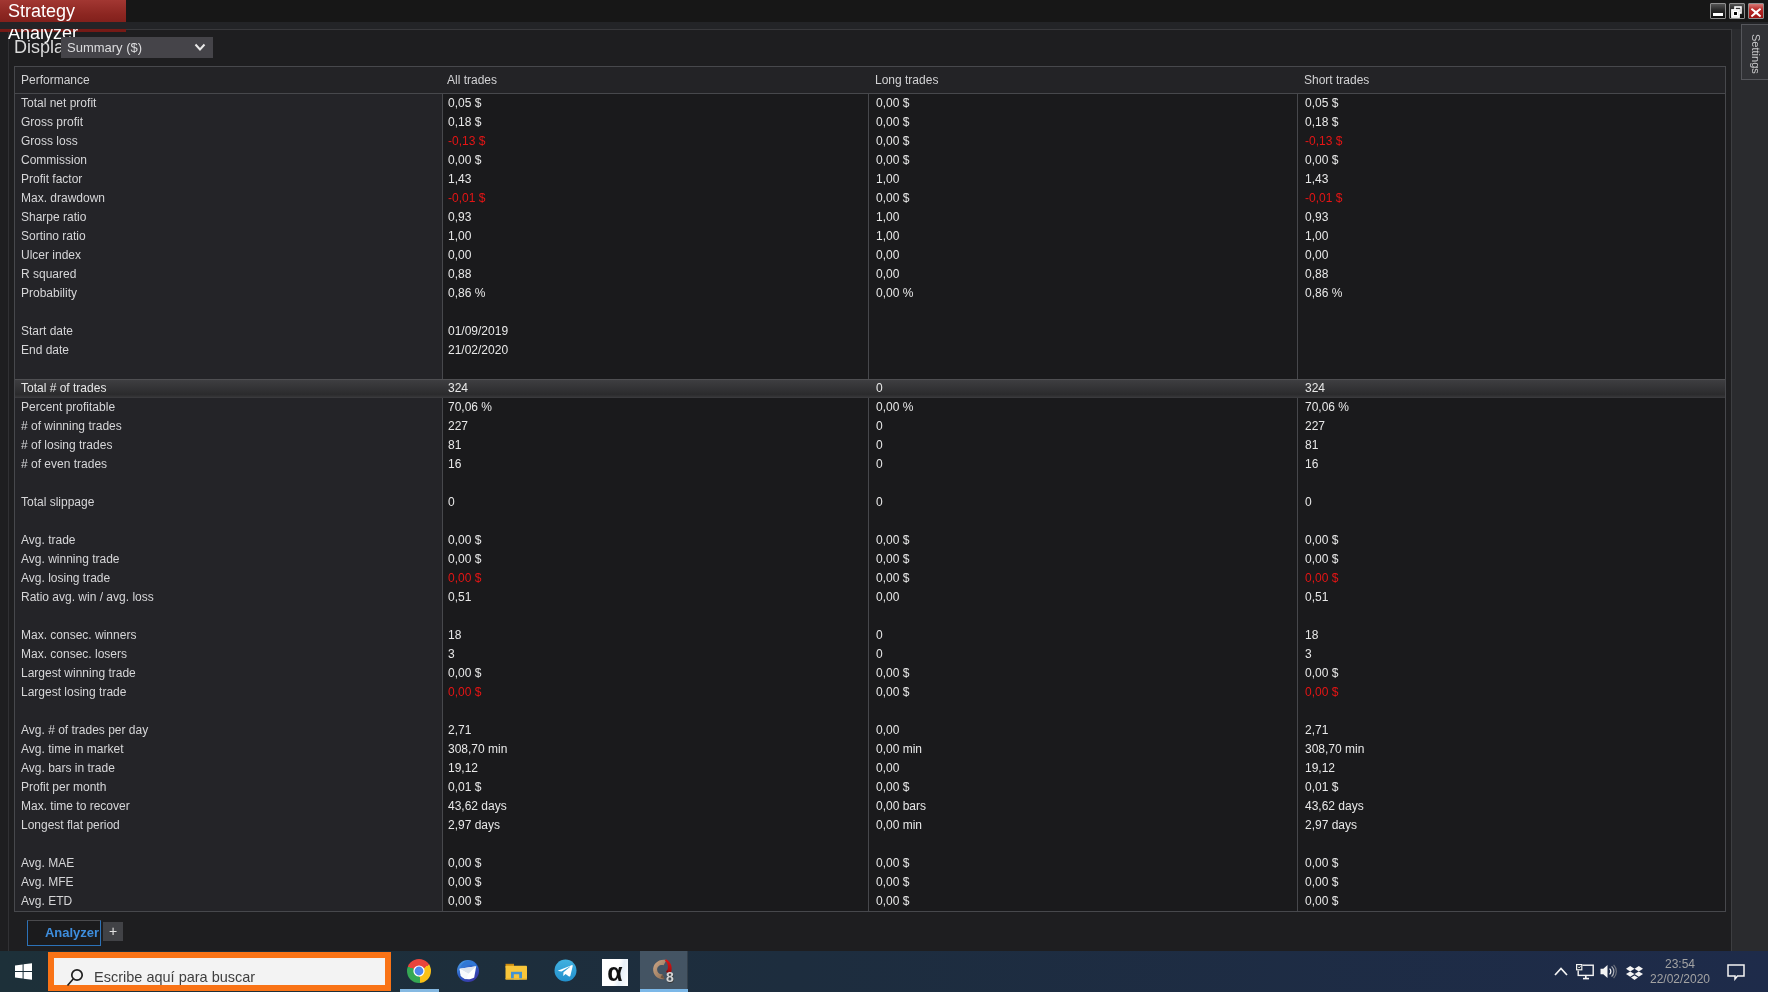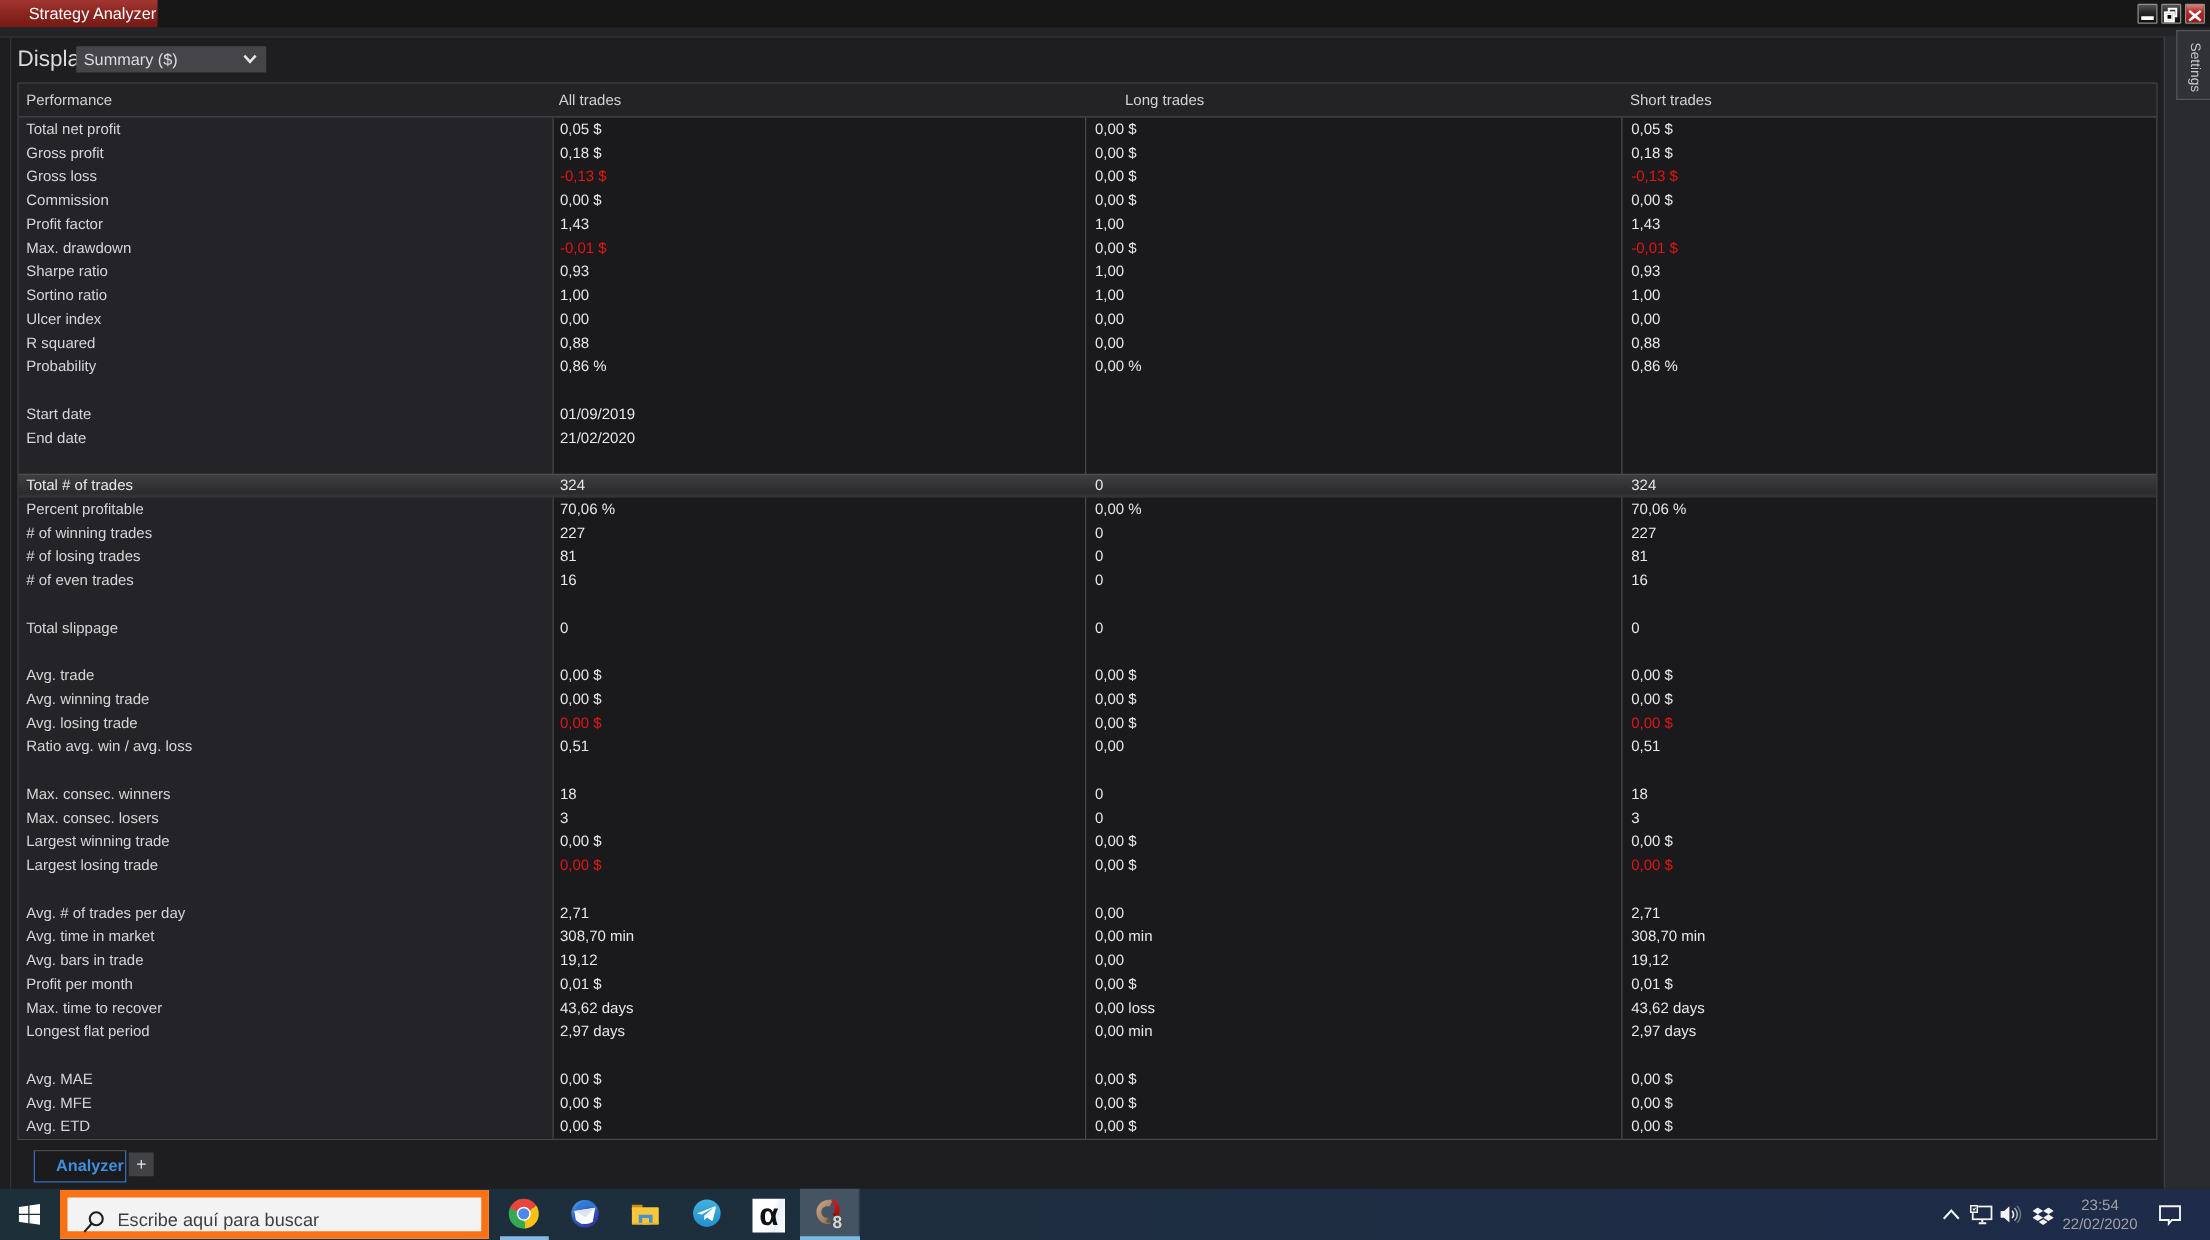--- a/index.html
+++ b/index.html
@@ -1,22 +1,22 @@
 <!DOCTYPE html>
 <html><head><meta charset="utf-8">
 <style>
 * { margin:0; padding:0; box-sizing:border-box; }
 html,body { width:1768px; height:992px; overflow:hidden; background:#1d1d1f;
   font-family:"Liberation Sans", sans-serif; }
 
 
 #titlebar { position:absolute; left:0; top:0; width:1768px; height:22px; background:#171717; }
-#redtab { position:absolute; left:0; top:0; width:126px; height:22px;
+#redtab { position:absolute; left:0; top:0; width:126px; height:32px;
   background:linear-gradient(#a23732,#8c2621 45%,#741915);
-  color:#fff; font-size:13px; line-height:22px; padding-left:23px; }
+  color:#fff; font-size:18px; line-height:22px; padding-left:8px; }
 #strip2 { position:absolute; left:0; top:22px; width:1768px; height:7px; background:#232427; }
 
 .winbtn { position:absolute; top:3px; width:16px; height:16px; border:1px solid #8f8f8f;
   border-radius:1px; }
 #btnmin { left:1710px; background:linear-gradient(#545454,#2a2a2a 40%,#0c0c0c); }
 #btnres { left:1729px; background:linear-gradient(#545454,#2a2a2a 40%,#0c0c0c); }
 #btncls { left:1748px; background:linear-gradient(#d97c78,#b92a28 40%,#9c1412); }
 #btnmin .bar { position:absolute; left:2px; top:9px; width:10px; height:3px; background:#fff; }
 
 
@@ -238,21 +238,21 @@
 <div class="r"></div>
 <div class="r">0</div>
 <div class="r">0</div>
 <div class="r">0,00 $</div>
 <div class="r">0,00 $</div>
 <div class="r"></div>
 <div class="r">0,00</div>
 <div class="r">0,00 min</div>
 <div class="r">0,00</div>
 <div class="r">0,00 $</div>
-<div class="r">0,00 loss</div>
+<div class="r">0,00 bars</div>
 <div class="r">0,00 min</div>
 <div class="r"></div>
 <div class="r">0,00 $</div>
 <div class="r">0,00 $</div>
 <div class="r">0,00 $</div>
   </div>
   <div id="col3" class="col">
 <div class="r">0,05 $</div>
 <div class="r">0,18 $</div>
 <div class="r red">-0,13 $</div>
@@ -300,21 +300,21 @@
   <div id="hl"></div>
   <div id="hltxt" style="position:absolute;left:0;top:312px;width:1710px;height:19px;font-size:12px;line-height:19px;color:#e8e8e8;">
     <span style="position:absolute;left:6px;">Total # of trades</span>
     <span style="position:absolute;left:433px;">324</span>
     <span style="position:absolute;left:861px;">0</span>
     <span style="position:absolute;left:1290px;">324</span>
   </div>
   <div id="thead">
     <div class="h" style="left:0;padding-left:6px;">Performance</div>
     <div class="h" style="left:427px;padding-left:5px;">All trades</div>
-    <div class="h" style="left:853px;margin-left:25px;">Long trades</div>
+    <div class="h" style="left:853px;">Long trades</div>
     <div class="h" style="left:1282px;">Short trades</div>
   </div>
 </div>
 
 <div id="antab">Analyzer</div>
 <div id="plustab">+</div>
 
 <div id="taskbar"></div>
 <div id="ul-chrome"></div>
 <div id="nttile"></div>

